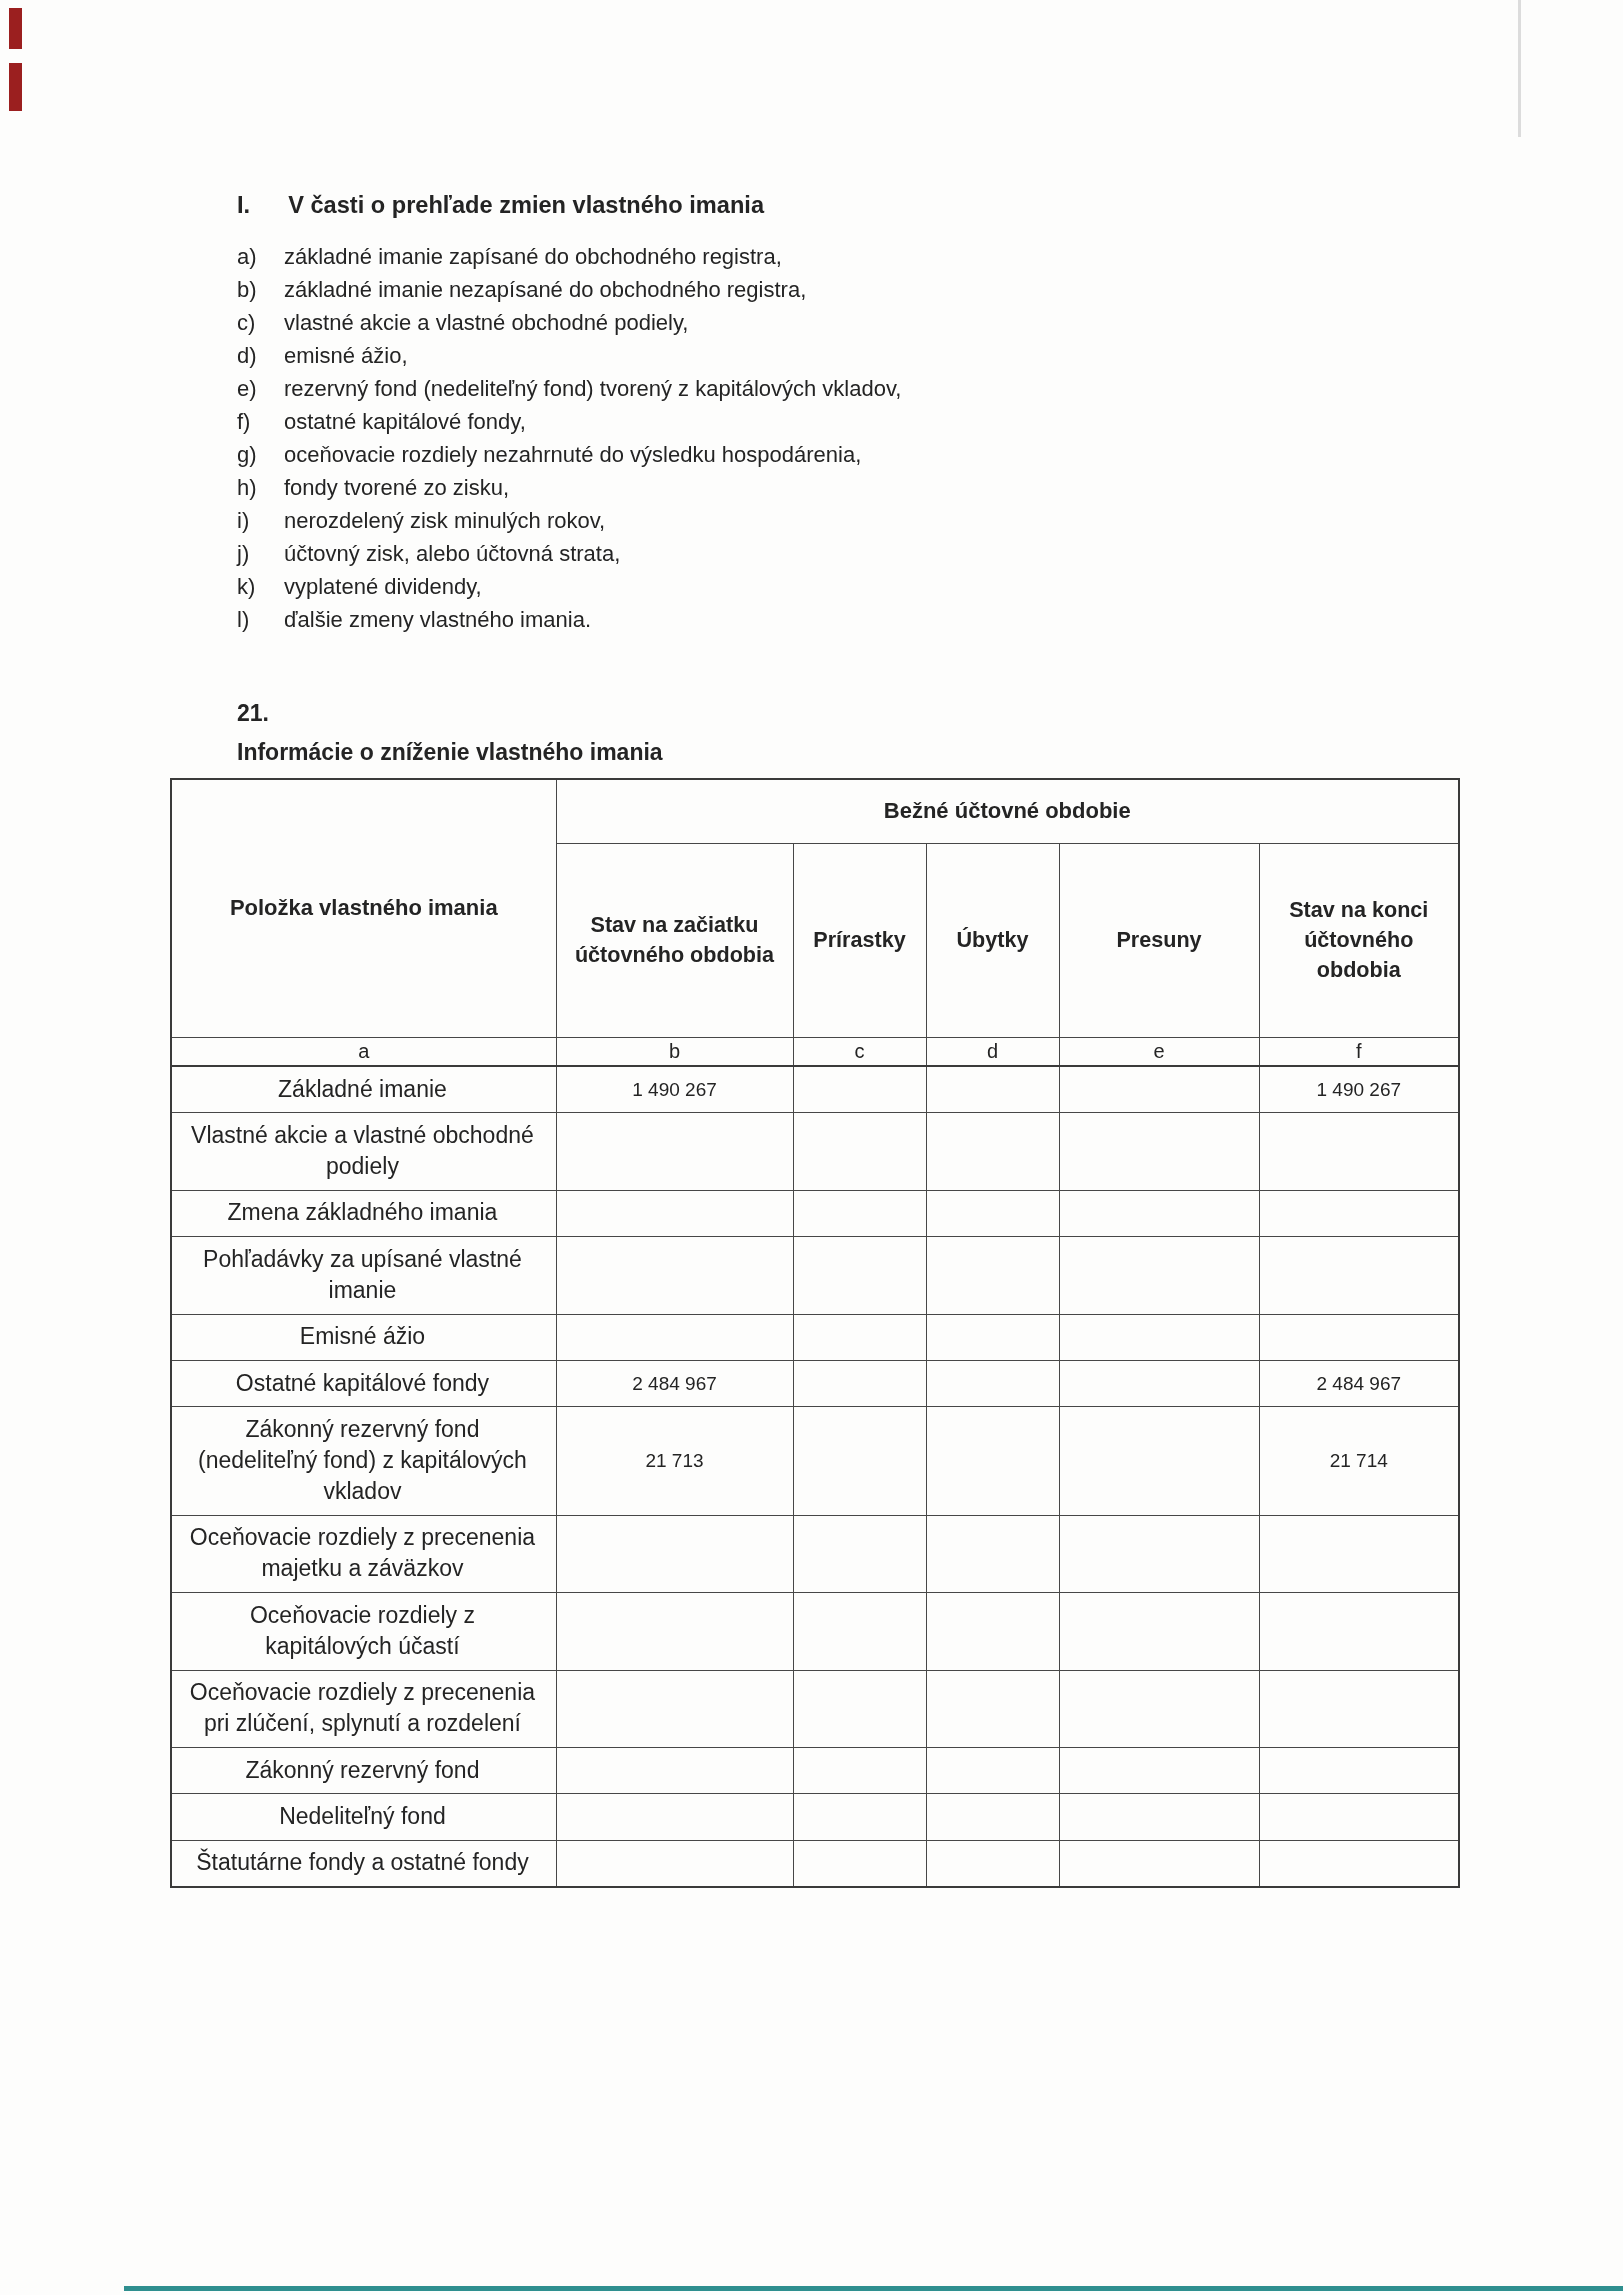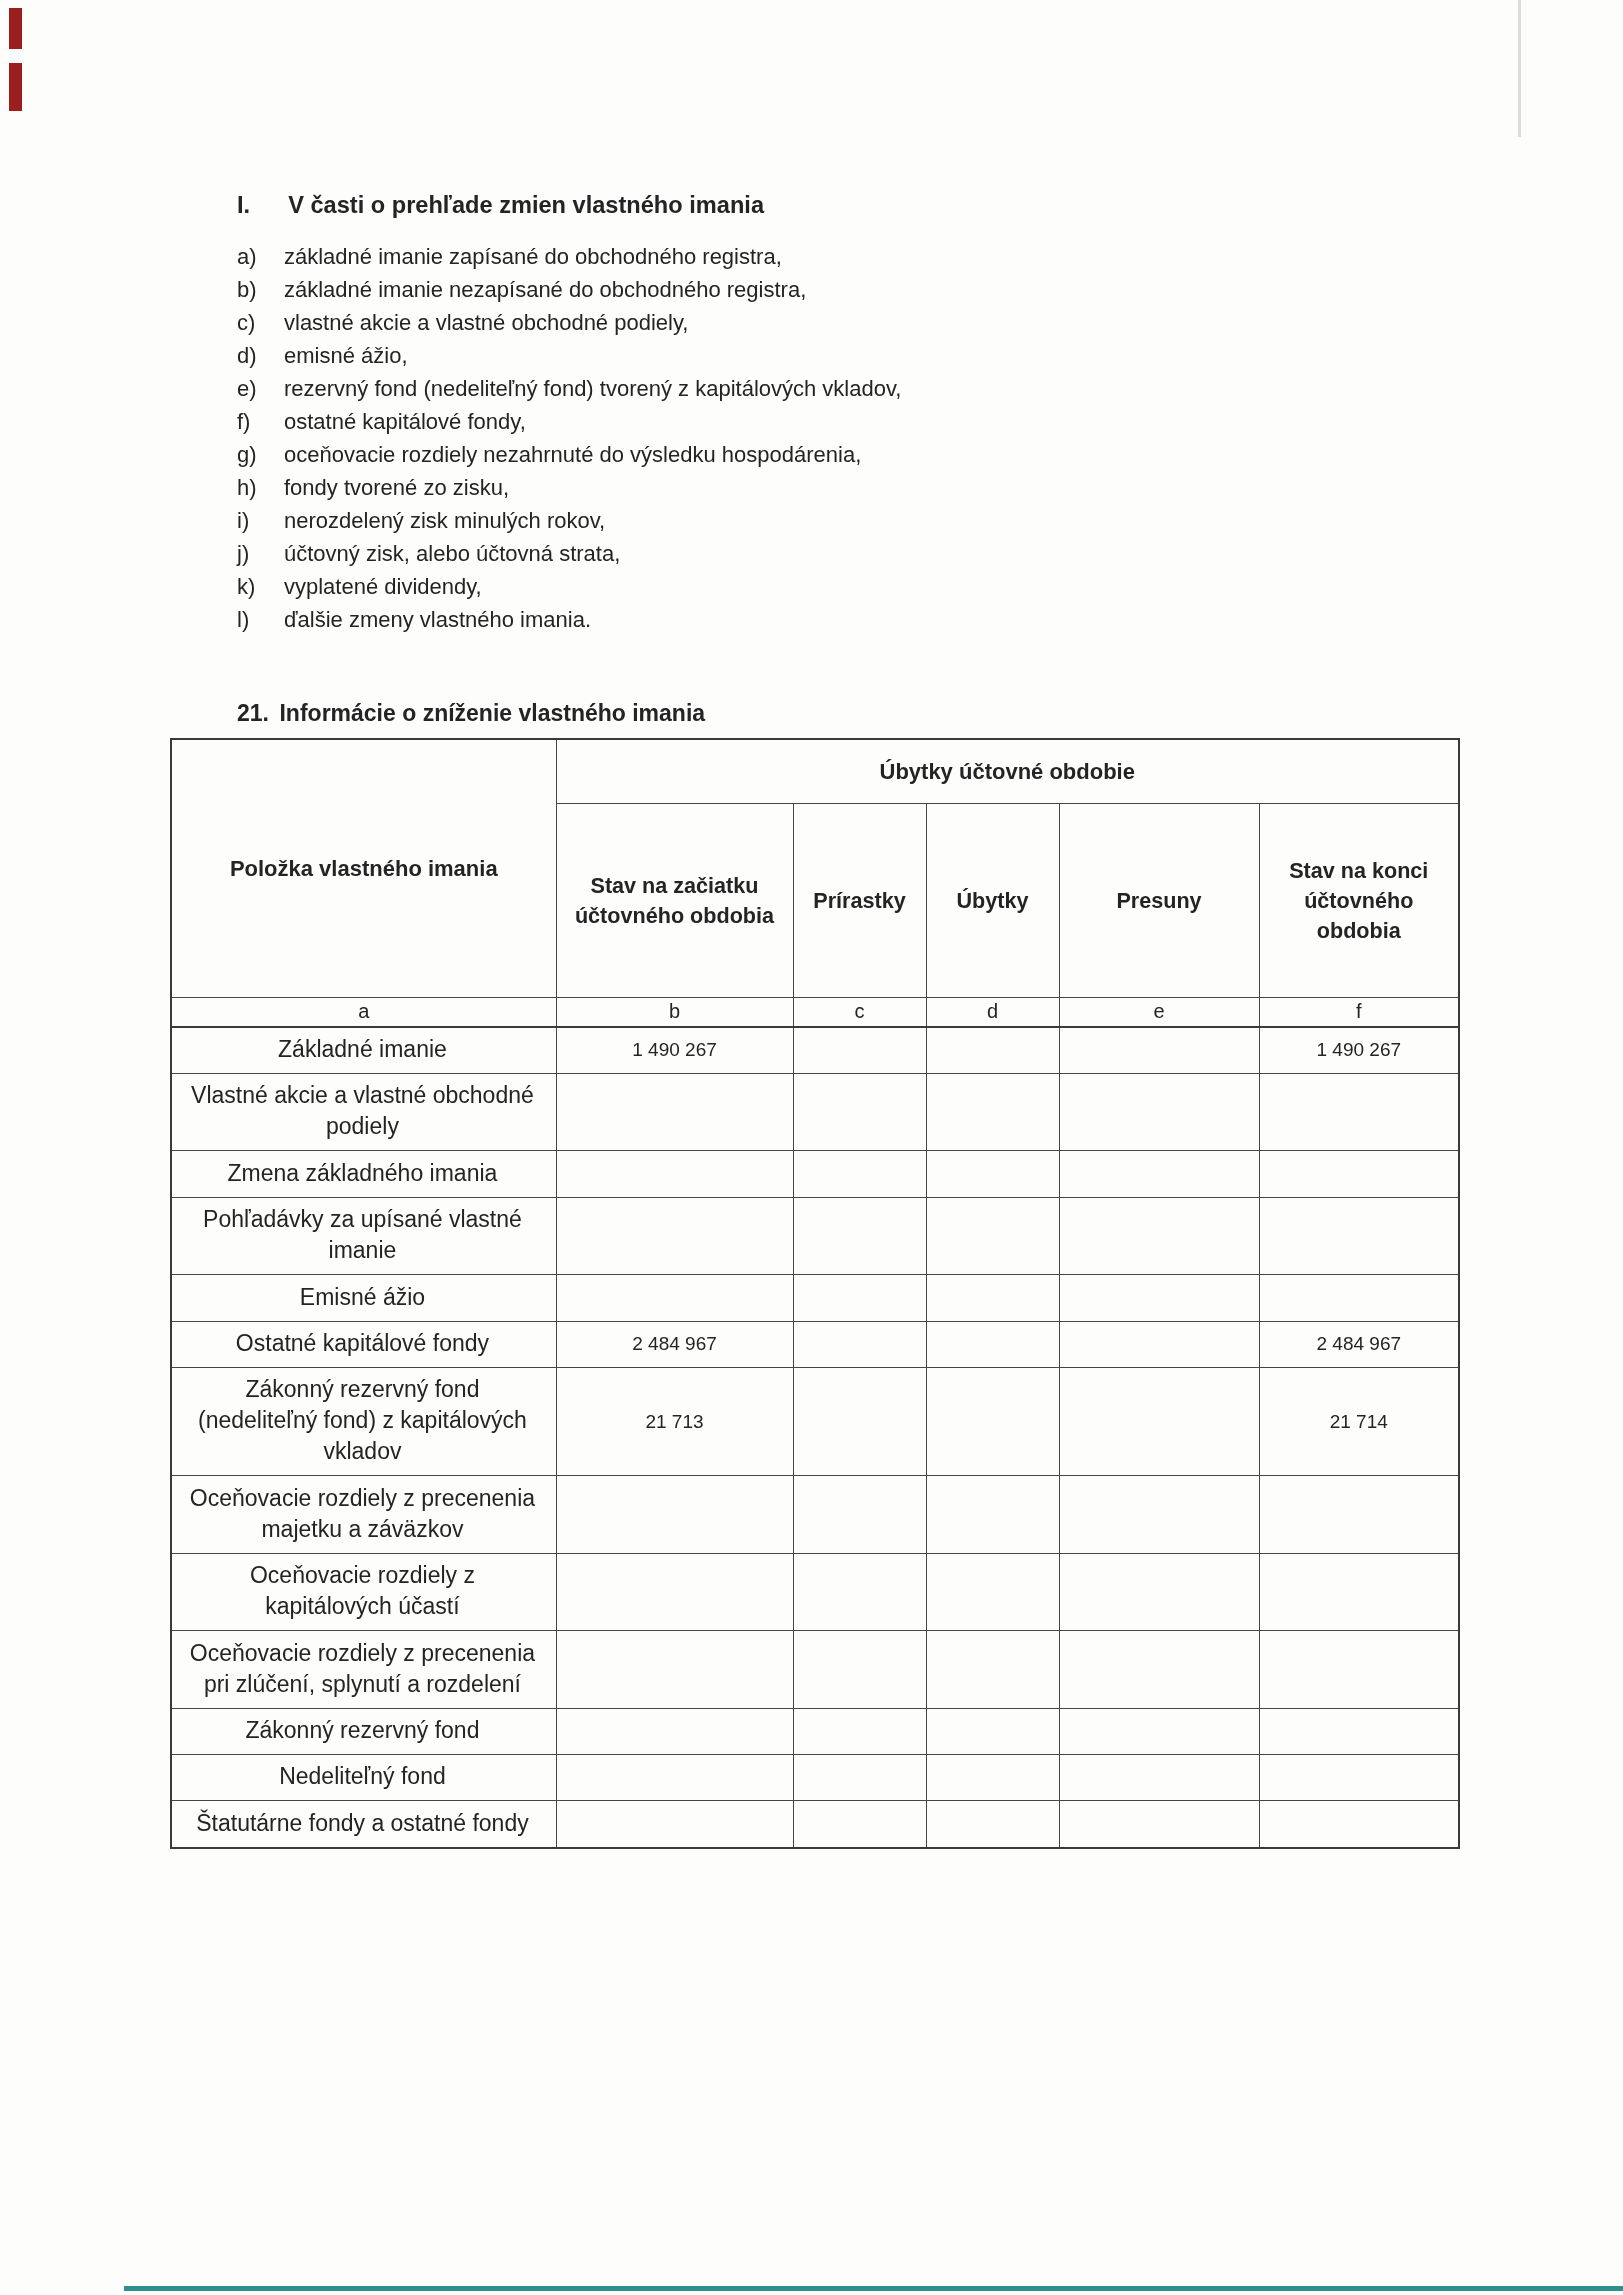--- a/index.html
+++ b/index.html
@@ -47,20 +47,21 @@
   .letter-list .ltr { width: 47px; flex: 0 0 47px; }
   .letter-list .txt { flex: 1; }
 
   .subsection {
     margin: 63px 0 0 67px;
     display: flex;
     gap: 10.5px;
     font-size: 23px;
     font-weight: bold;
     line-height: 29px;
+    flex-direction: column;
   }
   .caption {
     margin: 9.2px 0 0 17.7px;
     font-size: 21.6px;
     line-height: 27.5px;
   }
 
   table.equity {
     margin-top: 10.5px;
     border-collapse: collapse;
@@ -204,21 +205,21 @@
         <col class="col-a">
           <col class="col-b">
           <col class="col-c">
         <col class="col-d">
           <col class="col-e">
           <col class="col-f">
       </colgroup>
       <thead>
         <tr>
           <th rowspan="2" class="col-a-header">Položka vlastného imania</th>
-          <th colspan="5" class="group-header">Úbytky účtovné obdobie</th>
+          <th colspan="5" class="group-header">Bežné účtovné obdobie</th>
         </tr>
         <tr class="labels-row">
           <th>Stav na začiatku účtovného obdobia</th>
           <th>Prírastky</th>
           <th>Úbytky</th>
           <th>Presuny</th>
           <th>Stav na konci účtovného obdobia</th>
         </tr>
         <tr class="letters-row">
           <td>a</td>

